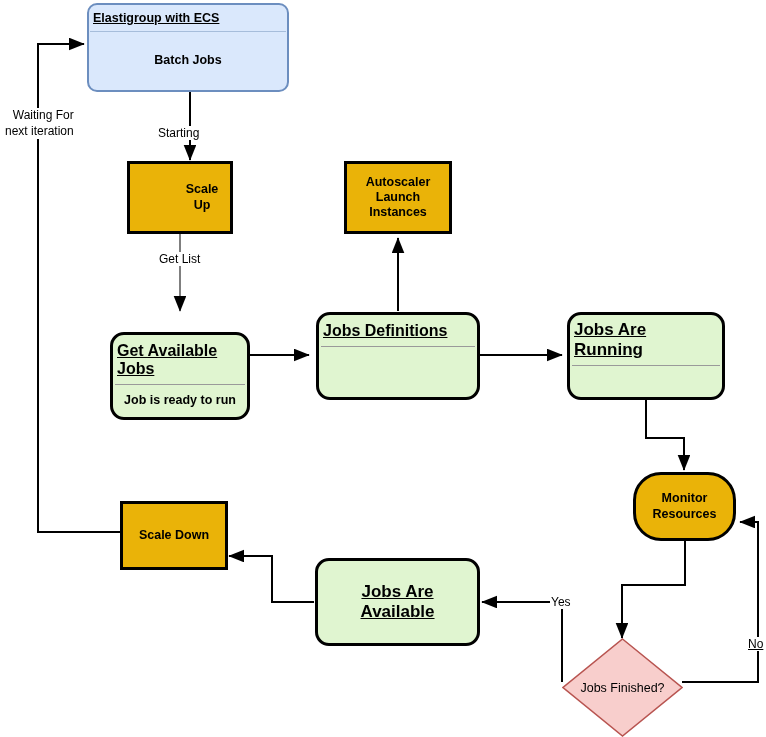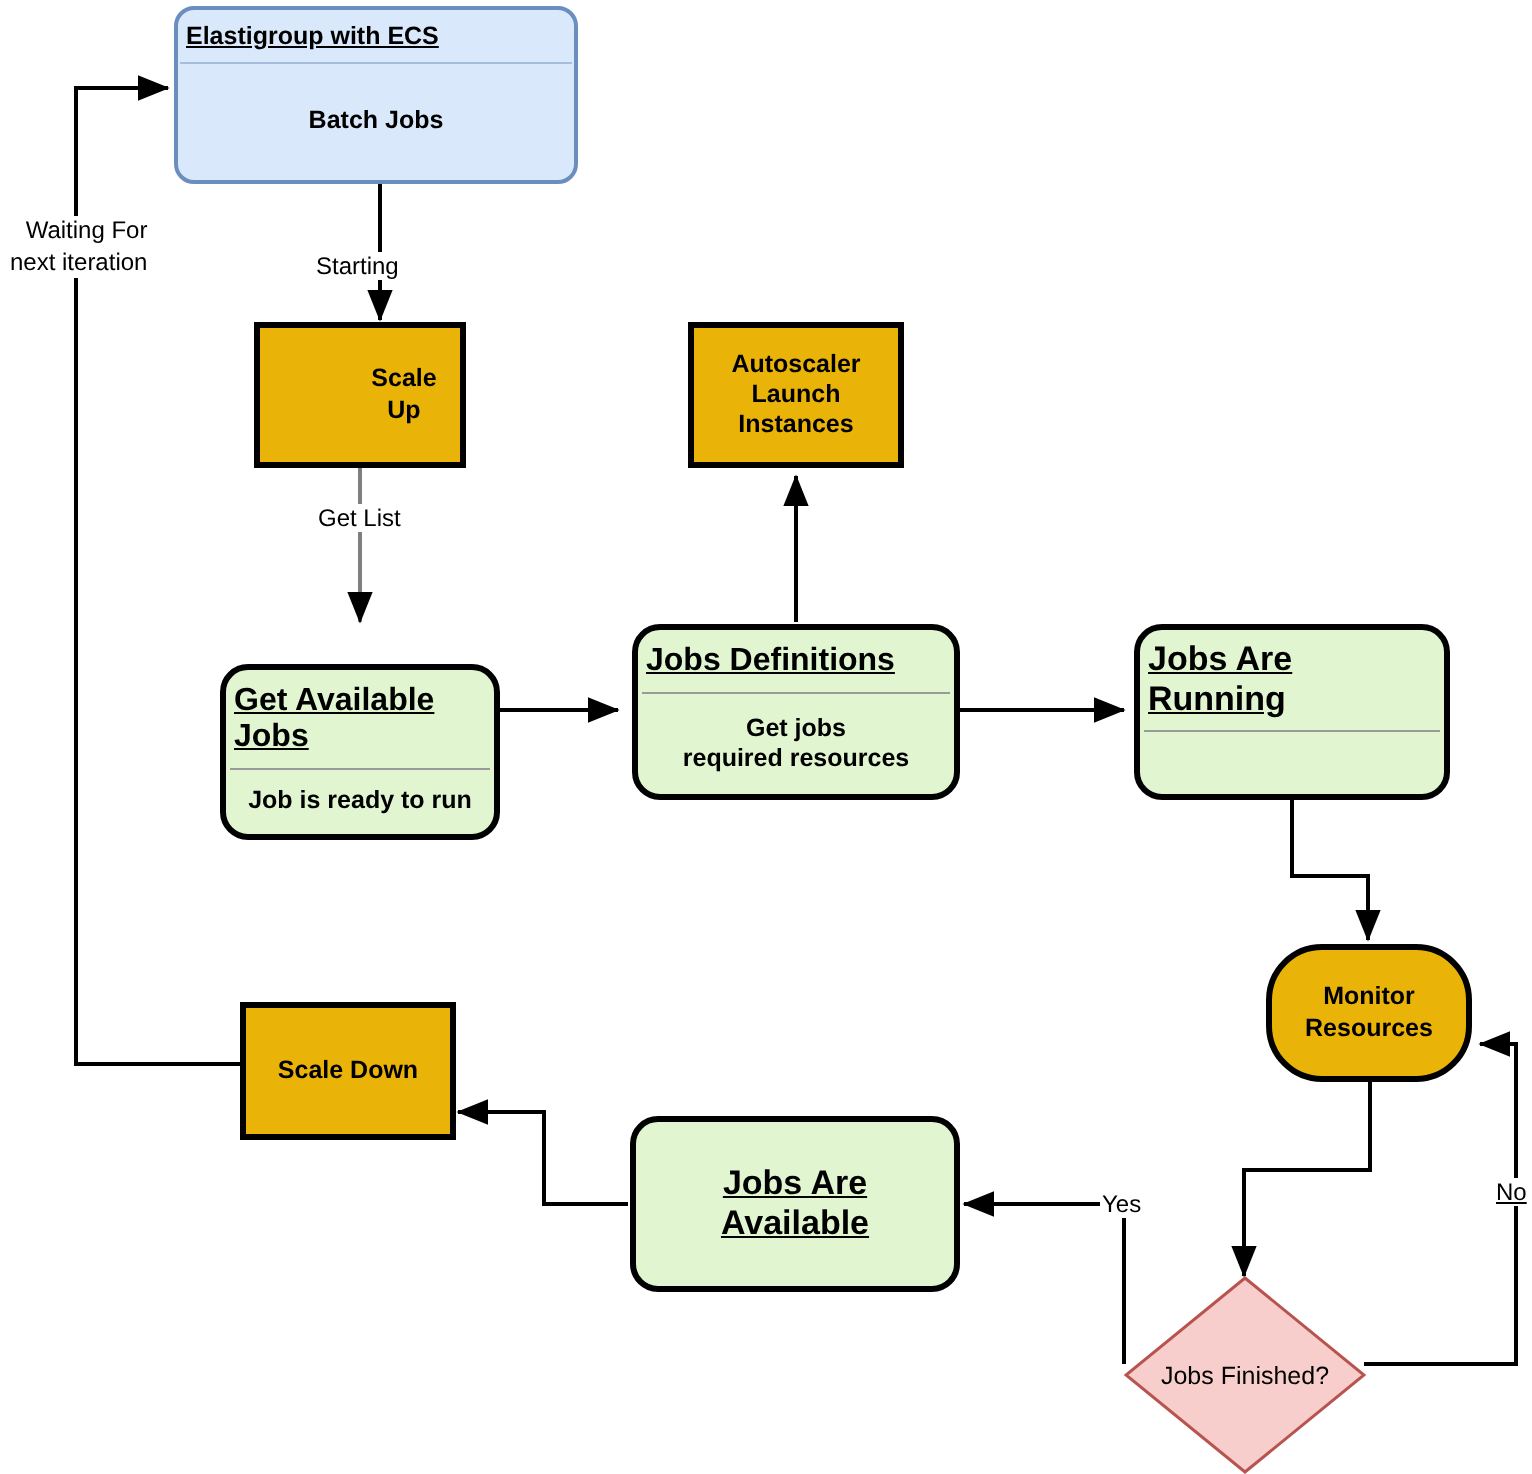--- a/index.html
+++ b/index.html
@@ -175,24 +175,20 @@
 
   <div class="node rounded green" style="left:110px; top:332px; width:140px; height:88px;">
     <div class="node-title">Get Available Jobs</div>
     <div class="divider"></div>
     <div class="node-body">Job is ready to run</div>
   </div>
 
   <div class="node rounded green" style="left:316px; top:312px; width:164px; height:88px;">
     <div class="node-title">Jobs Definitions</div>
     <div class="divider"></div>
-    <div class="node-body" style="flex-direction:column;">
-      <div>Get jobs</div>
-      <div>required resources</div>
-    </div>
   </div>
 
   <div class="node rounded green" style="left:567px; top:312px; width:158px; height:88px;">
     <div class="node-title bigtitle" style="padding-top:5px; padding-bottom:4px;">
       <div>Jobs Are</div>
       <div>Running</div>
     </div>
     <div class="divider"></div>
     <div class="node-body"></div>
   </div>
@@ -226,15 +222,15 @@
     <div>Waiting For</div>
     <div>next iteration</div>
   </div>
 
   <div class="edge-label" style="left:157px; top:126px;">Starting</div>
 
   <div class="edge-label" style="left:158px; top:252px;">Get List</div>
 
   <div class="edge-label" style="left:550px; top:595px;">Yes</div>
 
-  <div class="edge-label" style="left:747px; top:589px;text-decoration:underline;">No</div>
+  <div class="edge-label" style="left:747px; top:637px;text-decoration:underline;">No</div>
 
 </div>
 
 </body></html>

